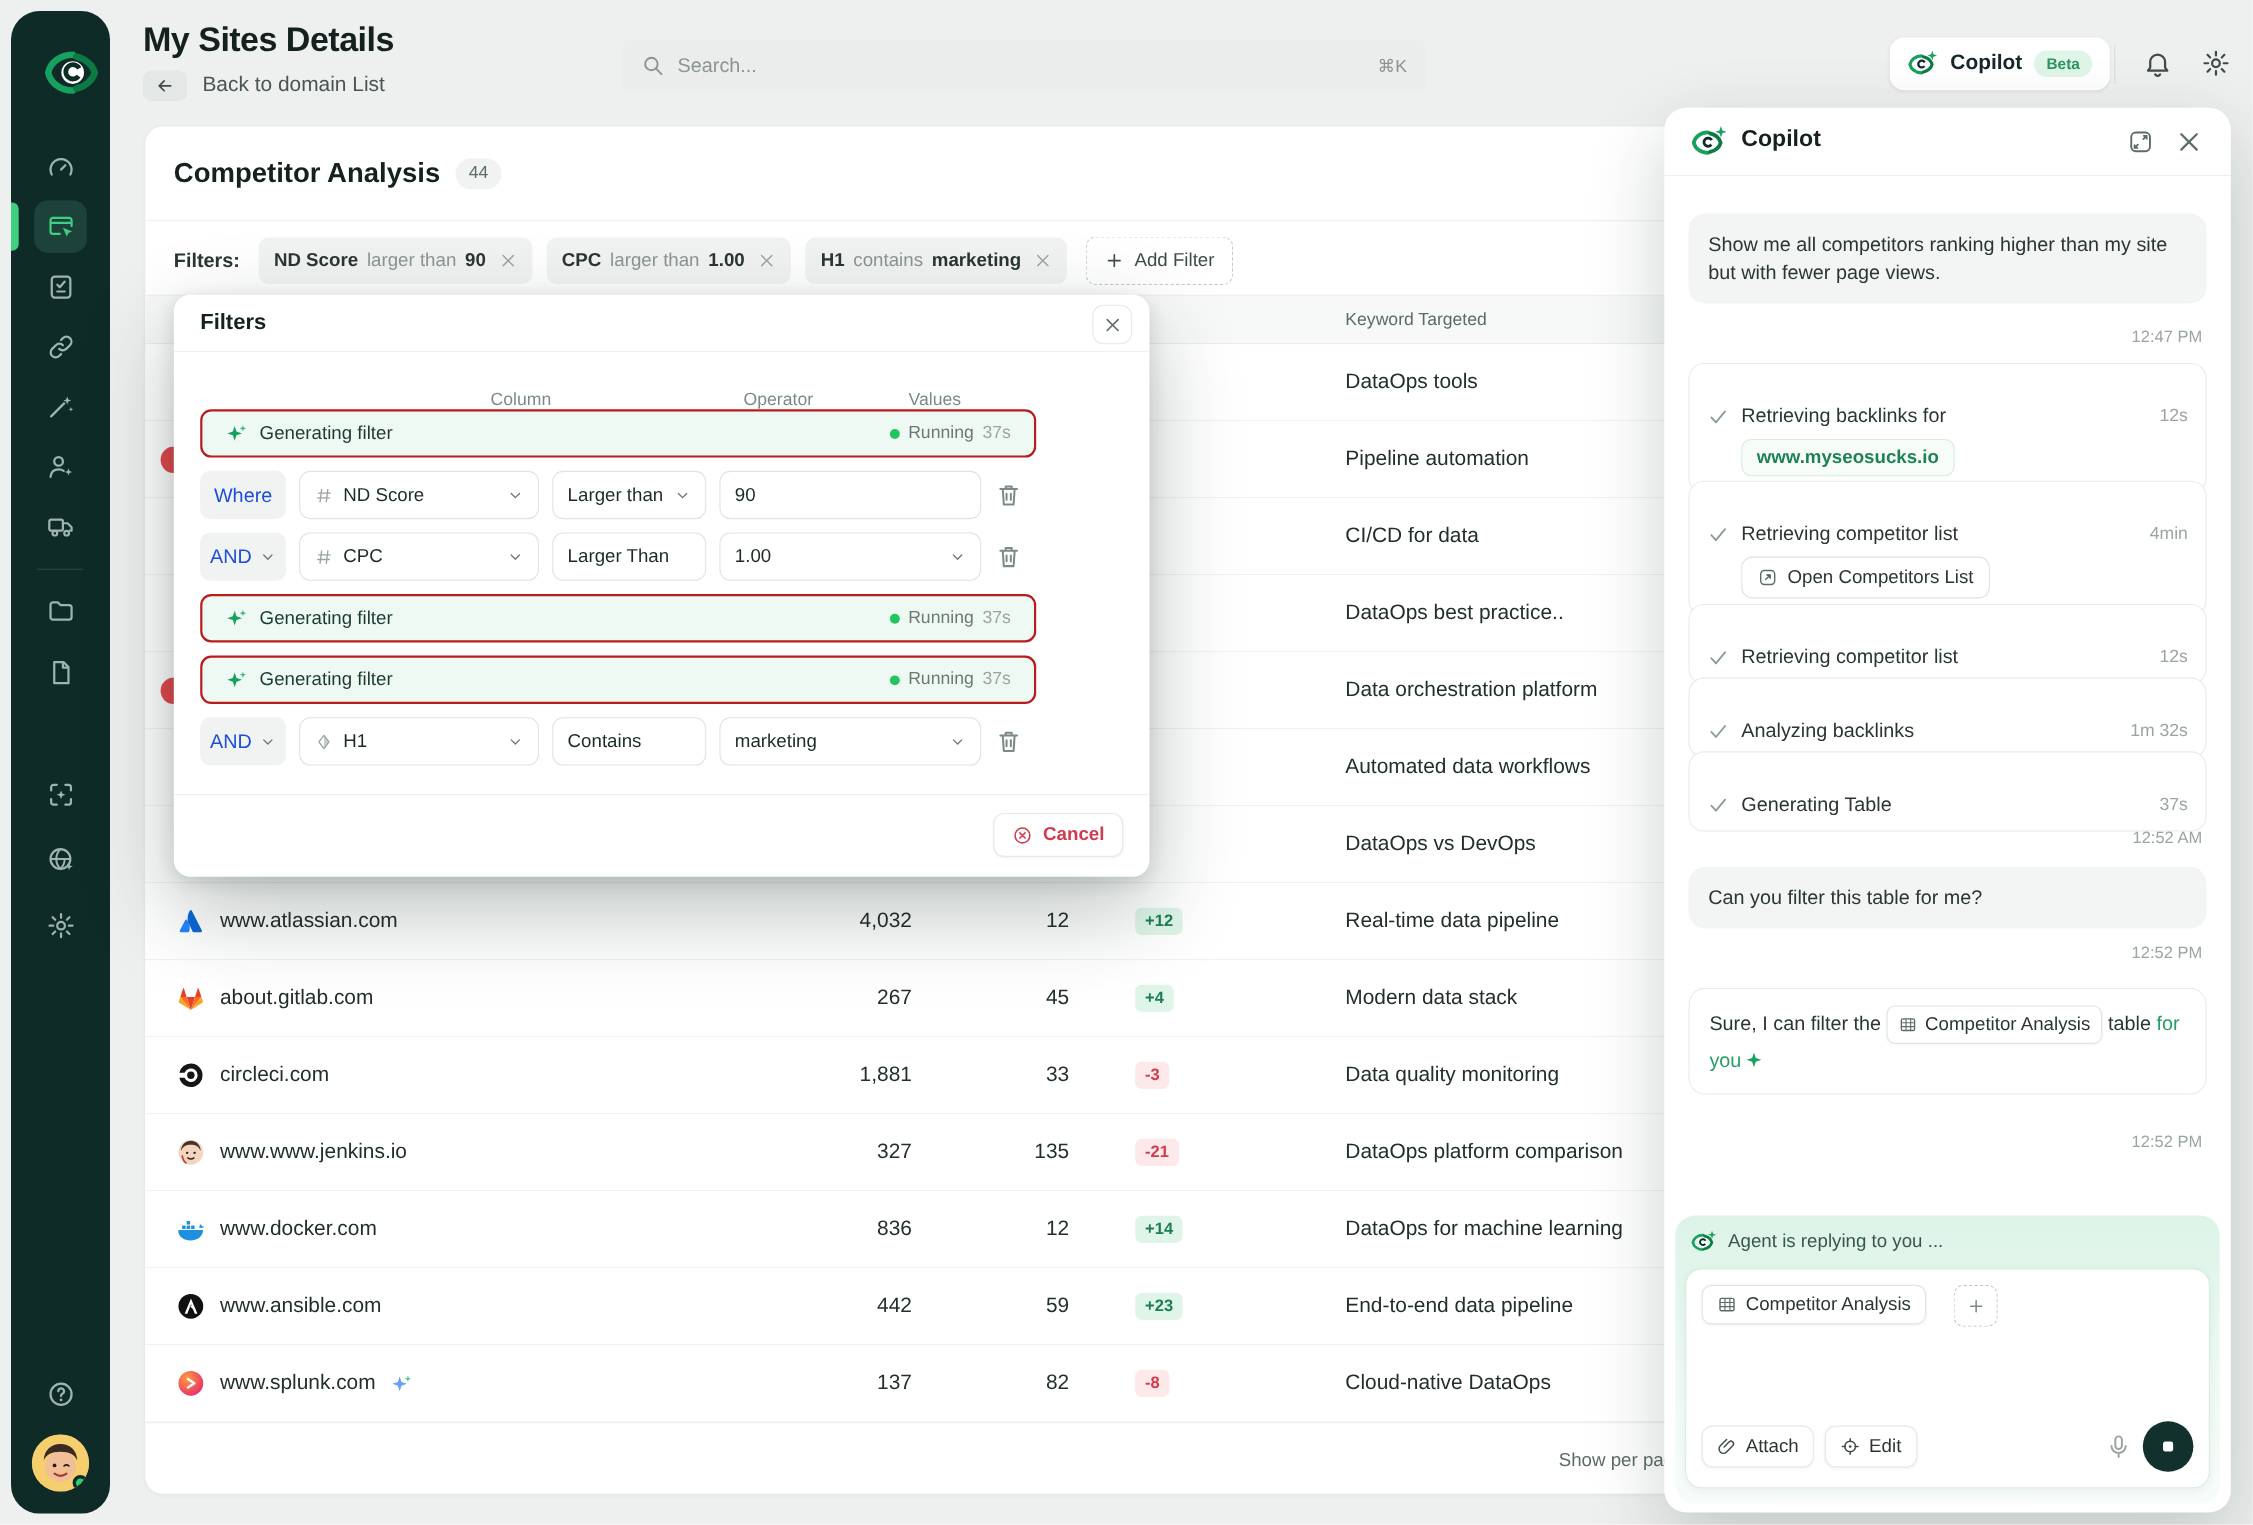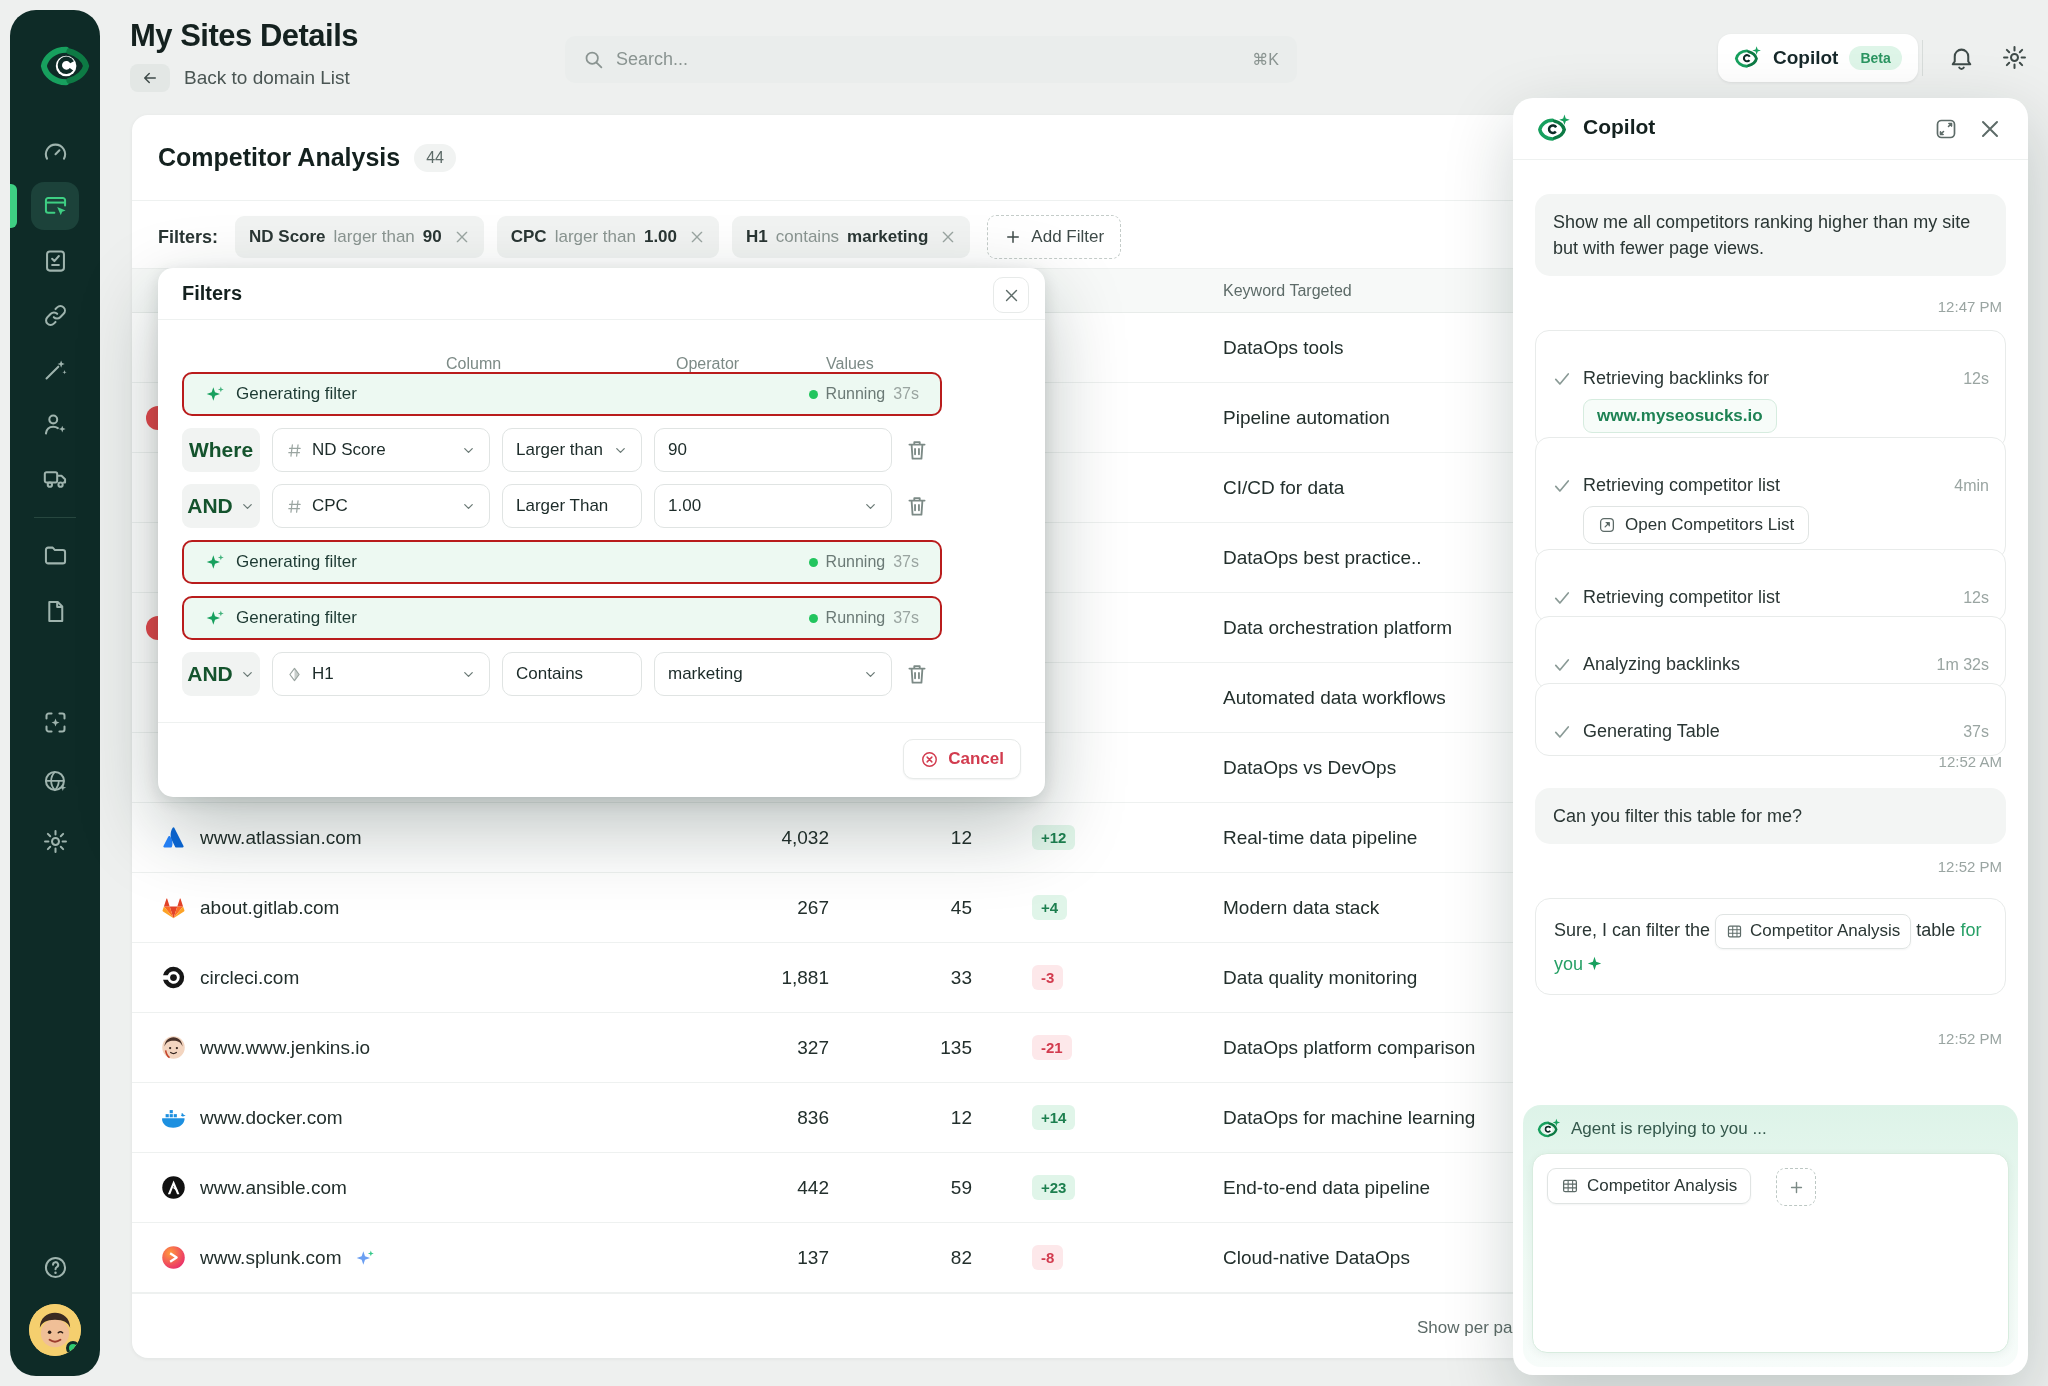--- a/index.html
+++ b/index.html
@@ -77,21 +77,21 @@
   .m-close { position:absolute; right:16px; top:9px; width:36px; height:36px; border:1px solid #e7eae9; border-radius:10px; display:flex; align-items:center; justify-content:center; color:#5d6b68; cursor:pointer; }
   .m-close svg { width:17px; height:17px; }
   .m-cols { position:absolute; top:67px; font-size:16px; color:#7c8a86;margin-top:20px; }
   .gen-bar { position:absolute; left:24px; width:760px; height:44px; background:#edf9f2; border:2px solid #b91c1c; border-radius:10px; display:flex; align-items:center; padding:0 21px; gap:11px; }
   .gen-bar .gl { font-size:17px; color:#1d3a33; }
   .gen-bar .spark { width:20px; height:20px; color:#17a05e; }
   .gen-right { margin-left:auto; display:flex; align-items:center; gap:8px; font-size:16px; }
   .run-dot { width:9px; height:9px; border-radius:50%; background:#22c55e; }
   .run-lbl { color:#6b7a76; } .run-t { color:#9aa5a1; }
   .frow { position:absolute; left:24px; display:flex; align-items:center; gap:12px; height:44px; }
-  .conj { width:78px; height:44px; background:#f1f3f2; border-radius:9px; display:flex; align-items:center; justify-content:center; gap:7px; font-size:21px; color:#14532d; cursor:pointer;font-weight:bold; }
+  .conj { width:78px; height:44px; background:#f1f3f2; border-radius:9px; display:flex; align-items:center; justify-content:center; gap:7px; font-size:18px; color:#1d4ed8; cursor:pointer; }
   .conj.where { background:#f1f3f2; }
   .sel { height:44px; background:#fff; border:1px solid #e0e4e3; border-radius:10px; display:flex; align-items:center; gap:9px; padding:0 13px; font-size:17px; color:#1c2b29; cursor:pointer; }
   .sel .chev, .conj .chev { width:15px; height:15px; color:#6b7a76; margin-left:auto; flex:none; }
   .conj .chev { margin-left:0; }
   .sel .pre { color:#9aa5a1; width:17px; height:17px; flex:none; }
   .w-col { width:218px; } .w-op { width:140px; } .w-val { width:238px; }
   .trash { width:26px; height:26px; color:#7c8a86; cursor:pointer; flex:none; }
   .m-div { position:absolute; left:0; top:454px; width:100%; height:1px; background:#eef1f0; }
   .cancel-btn { position:absolute; right:24px; top:471px; height:40px; border:1px solid #e7eae9; border-radius:10px; background:#fff; display:flex; align-items:center; gap:9px; padding:0 16px; font-size:17px; font-weight:600; color:#d23b4e; cursor:pointer; box-shadow:0 1px 2px rgba(20,40,35,.06); }
   .cancel-btn svg { width:19px; height:19px; }
@@ -879,15 +879,37 @@
           <svg class="ic">
             <use href="#i-table"></use>
           </svg>
           <span>Competitor Analysis</span>
         </span>
       <span class="ci-plus">
           <svg class="ic">
             <use href="#i-plus"></use>
           </svg>
         </span>
+      <div class="ci-bottom">
+        <span class="tool-btn">
+            <svg class="ic">
+              <use href="#i-clip"></use>
+            </svg>
+            <span>Attach</span>
+          </span>
+        <span class="tool-btn">
+            <svg class="ic">
+              <use href="#i-target"></use>
+            </svg>
+            <span>Edit</span>
+          </span>
+        <svg class="mic ic">
+            <use href="#i-mic"></use>
+          </svg>
+        <span class="stop-btn">
+            <svg class="ic">
+              <use href="#i-stop"></use>
+            </svg>
+          </span>
+      </div>
     </div>
   </div>
 </aside>
 
 </body></html>

